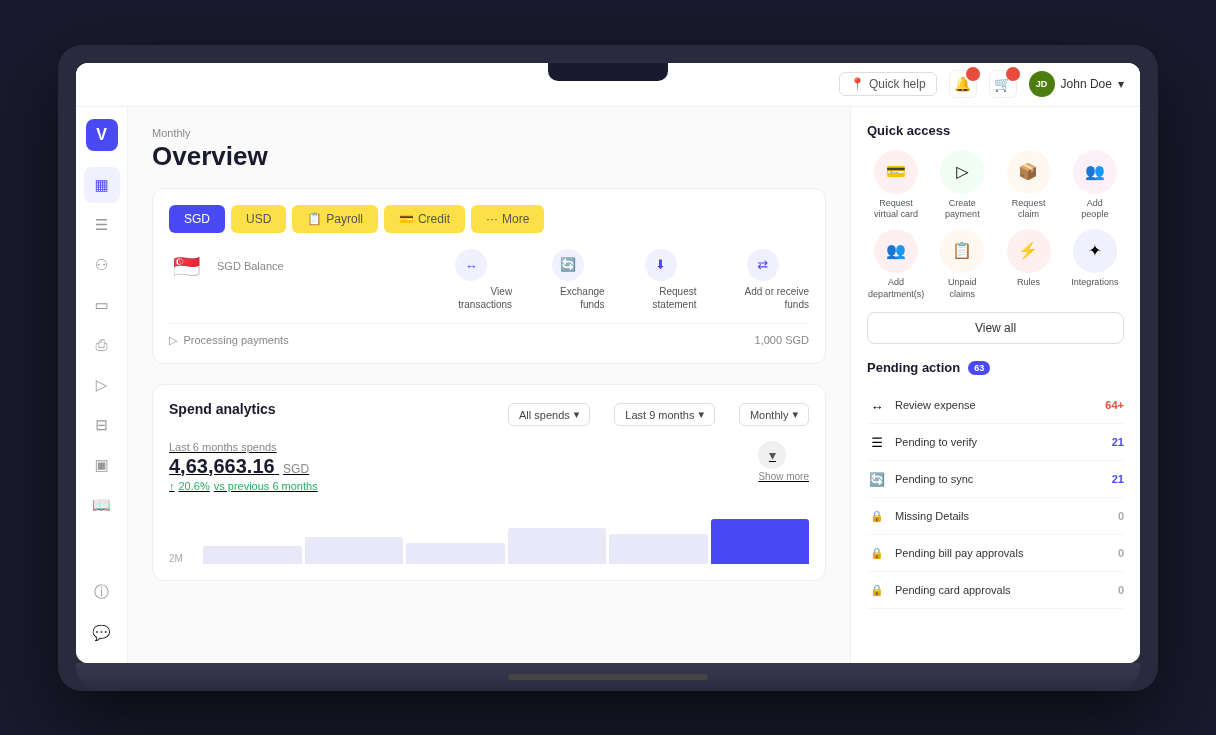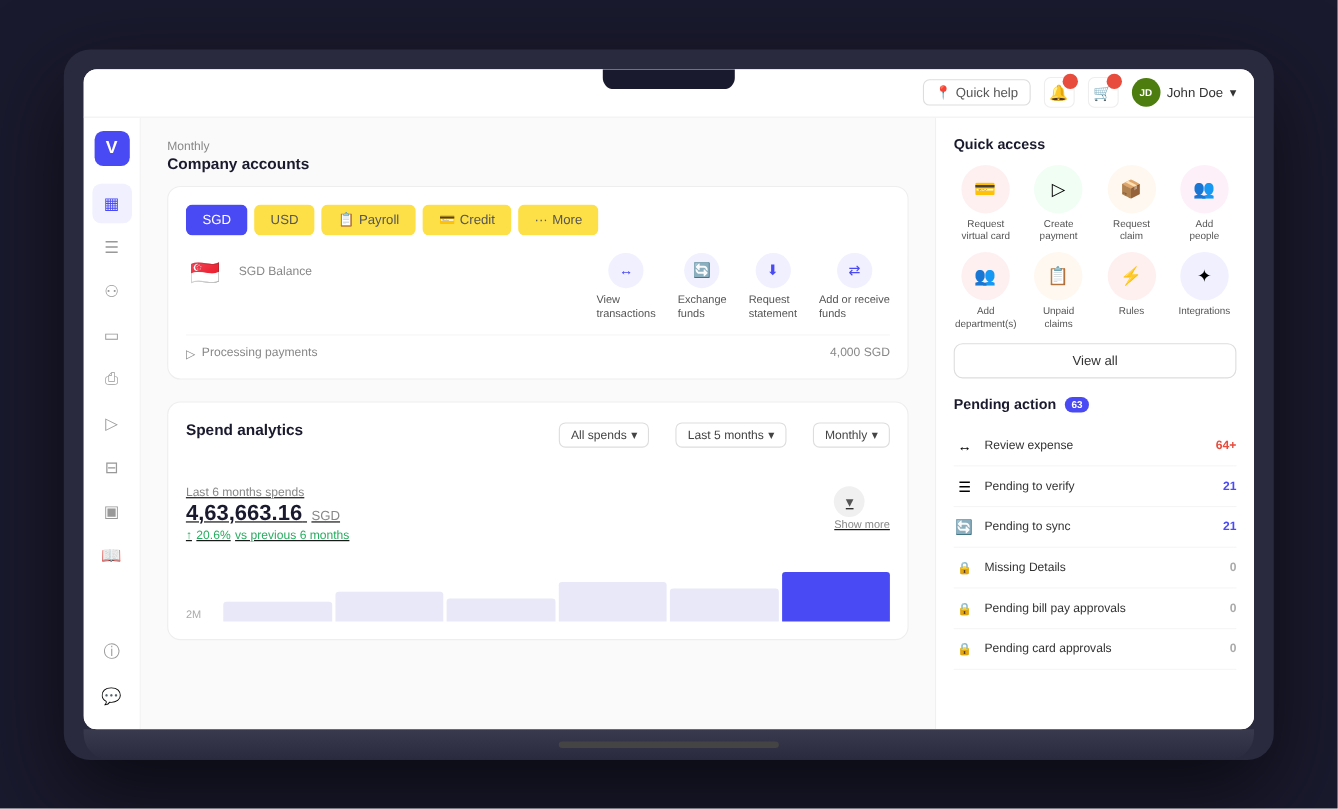--- a/index.html
+++ b/index.html
@@ -277,22 +277,23 @@
       width: 32px; height: 32px;
       border-radius: 50%;
       background: #f0f0ff;
       display: flex; align-items: center; justify-content: center;
       font-size: 13px;
       color: #4a4af4;
     }
     .action-btn-label {
       font-size: 10px;
       color: #555;
-      text-align: left;
+      text-align: right;
       line-height: 1.3;
+      margin-left: 28px;
     }
 
     .processing-row {
       display: flex;
       align-items: center;
       justify-content: space-between;
       margin-top: 12px;
       padding-top: 10px;
       border-top: 1px solid #f5f5f5;
       font-size: 11px;
@@ -308,21 +309,21 @@
     .spend-card {
       background: #fff;
       border-radius: 12px;
       border: 1px solid #eee;
       padding: 16px;
     }
     .spend-header {
       display: flex;
       align-items: center;
       justify-content: space-between;
-      margin-bottom: 32px;
+      margin-bottom: 12px;
     }
     .filter-bar {
       display: flex;
       gap: 24px;
     }
     .filter-dropdown {
       display: flex;
       align-items: center;
       gap: 4px;
       font-size: 11px;
@@ -529,21 +530,21 @@
           <div class="sidebar-item">▣</div>
           <div class="sidebar-item">📖</div>
           <div class="sidebar-bottom">
             <div class="sidebar-item">ⓘ</div>
             <div class="sidebar-item">💬</div>
           </div>
         </div>
 
         <div class="main-content">
           <div class="page-company">Monthly</div>
-          <div class="section-title">Company accounts</div>
+          <div class="page-title">Overview</div>
 
           <div class="accounts-card">
             <div class="account-tabs">
               <div class="account-tab active">
                 <span>SGD</span>
               </div>
               <div class="account-tab">
                 <span>USD</span>
               </div>
               <div class="account-tab">
@@ -588,34 +589,34 @@
                   <div class="action-btn-label">Add or receive<br>funds</div>
                 </div>
               </div>
             </div>
 
             <div class="processing-row">
               <div class="processing-left">
                 <span>▷</span>
                 <span>Processing payments</span>
               </div>
-              <span>4,000 SGD</span>
+              <span>1,000 SGD</span>
             </div>
           </div>
 
           <div class="spend-card">
             <div class="spend-header">
               <div class="section-title">Spend analytics</div>
               <div class="filter-bar">
                 <div class="filter-dropdown">
                   <span>All spends</span>
                   <span>▾</span>
                 </div>
                 <div class="filter-dropdown">
-                  <span>Last 5 months</span>
+                  <span>Last 9 months</span>
                   <span>▾</span>
                 </div>
                 <div class="filter-dropdown">
                   <span>Monthly</span>
                   <span>▾</span>
                 </div>
               </div>
             </div>
 
             <div class="spend-stats">

